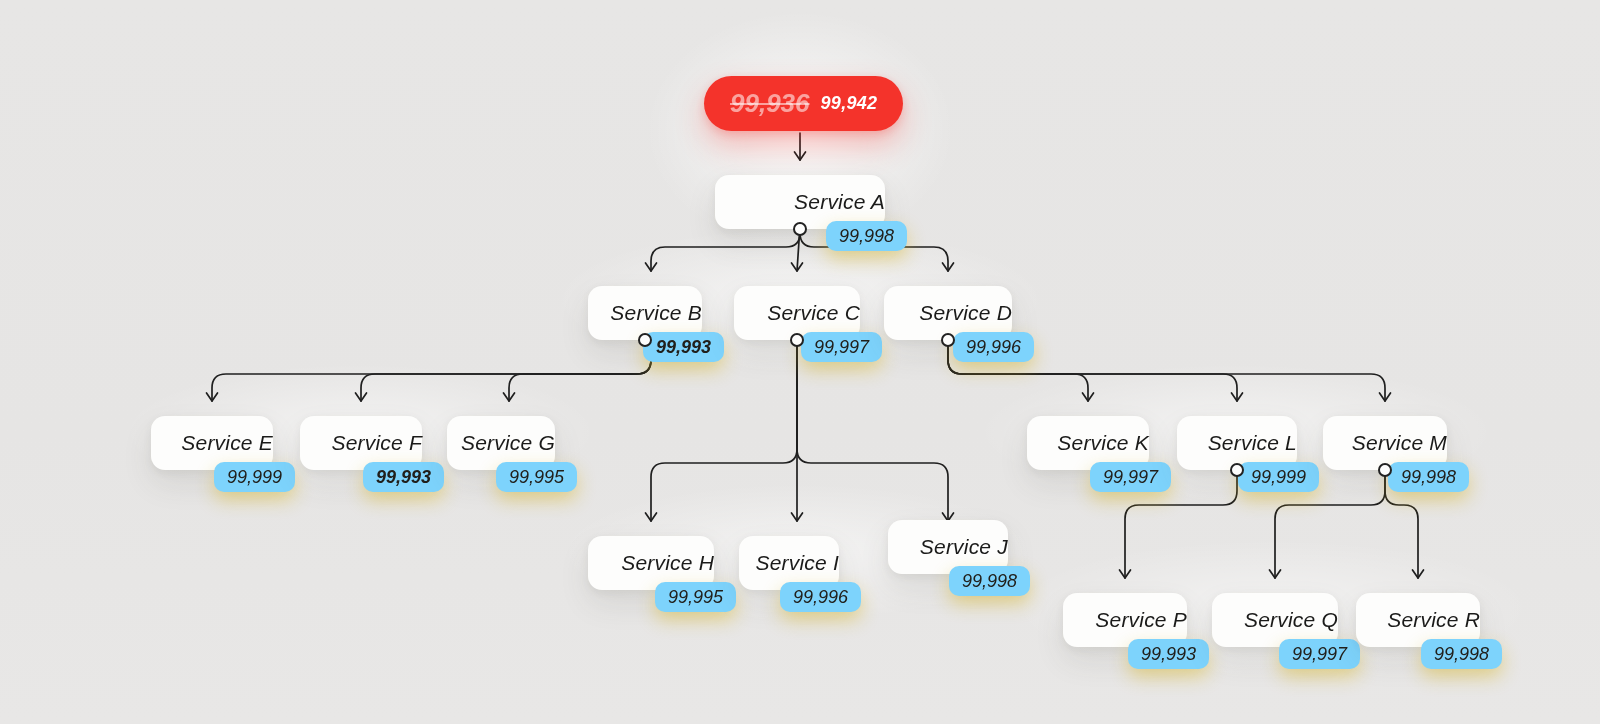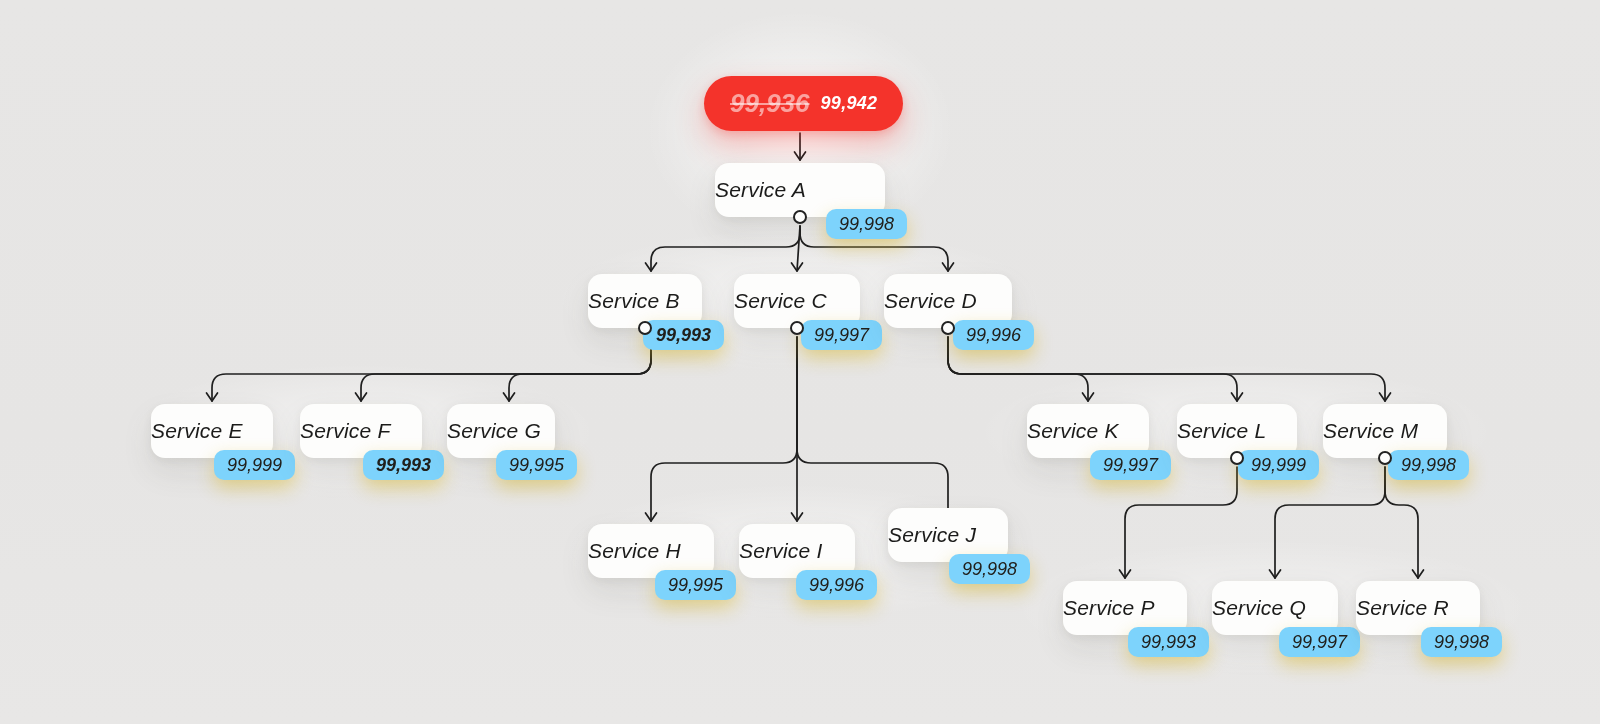--- a/index.html
+++ b/index.html
@@ -14,22 +14,23 @@
       radial-gradient(330px  95px at 798px 552px,  rgba(255,255,255,.55), rgba(255,255,255,0) 72%),
       radial-gradient(360px  95px at 1272px 608px, rgba(255,255,255,.50), rgba(255,255,255,0) 72%),
       linear-gradient(180deg,#e7e6e5 0%, #e6e5e4 60%, #e8e7e6 100%);
     font-style: italic;
   }
   #edges{position:absolute;left:0;top:0;width:1600px;height:724px;}
   #edges path{fill:none;stroke:#1f1f1f;stroke-width:1.7;stroke-linecap:round;stroke-linejoin:round;}
 
   .node{
     position:absolute; height:54px; border-radius:14px;
-    background:#fdfdfc; display:flex; align-items:center; justify-content:flex-start;
+    background:#fdfdfc; display:flex; align-items:center; justify-content:flex-end;
     box-shadow:0 14px 30px rgba(70,68,60,.10), 0 3px 8px rgba(70,68,60,.07);
+    margin-top:12px;
   }
   .node .label{font-size:21px;color:#1b1b1a;letter-spacing:.2px;white-space:nowrap;}
   .badge{
     position:absolute; right:-22px; bottom:-22px; height:30px; border-radius:10px;
     background:#7dd3fc; color:#21201c; font-size:18px; line-height:30px;
     padding:0 13px; white-space:nowrap;
     box-shadow:0 8px 18px rgba(214,180,30,.45);
   }
   .badge.bold{font-weight:700;}
   .port{
@@ -136,21 +137,21 @@
       </div>
       <div class="node" style="left: 1323px; top: 404px; width: 124px;">
         <span class="label">Service M</span>
         <span class="badge">99,998</span>
         <span class="port"></span>
       </div>
       <div class="node" style="left: 588px; top: 524px; width: 126px;">
         <span class="label">Service H</span>
         <span class="badge">99,995</span>
       </div>
-      <div class="node" style="left: 739px; top: 524px; width: 116px;">
+      <div class="node" style="left: 739px; top: 524px; width: 100px;">
         <span class="label">Service I</span>
         <span class="badge">99,996</span>
       </div>
       <div class="node" style="left: 888px; top: 508px; width: 120px;">
         <span class="label">Service J</span>
         <span class="badge">99,998</span>
       </div>
       <div class="node" style="left: 1063px; top: 581px; width: 124px;">
         <span class="label">Service P</span>
         <span class="badge">99,993</span>

